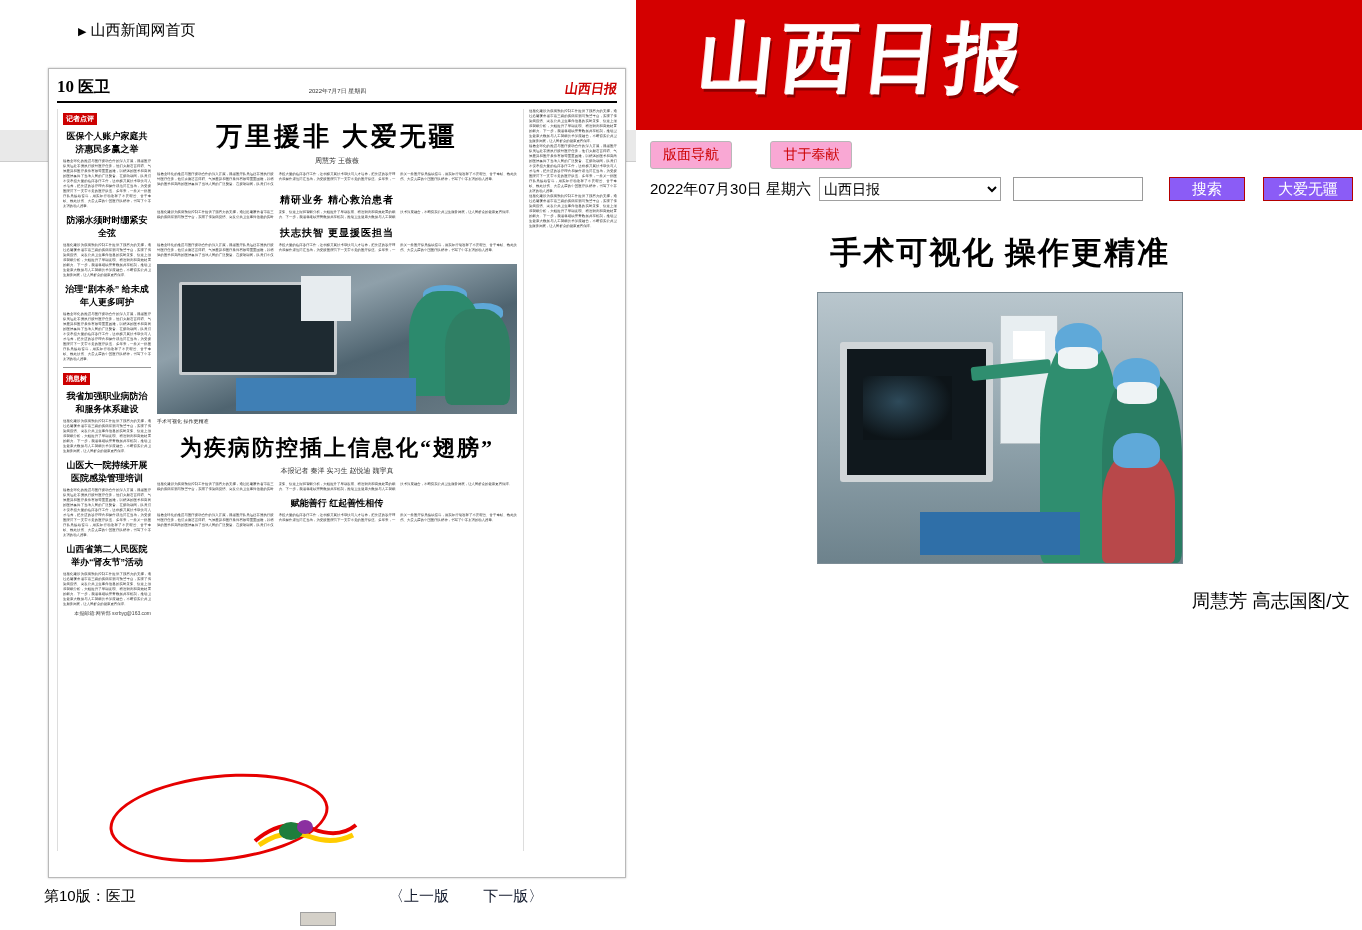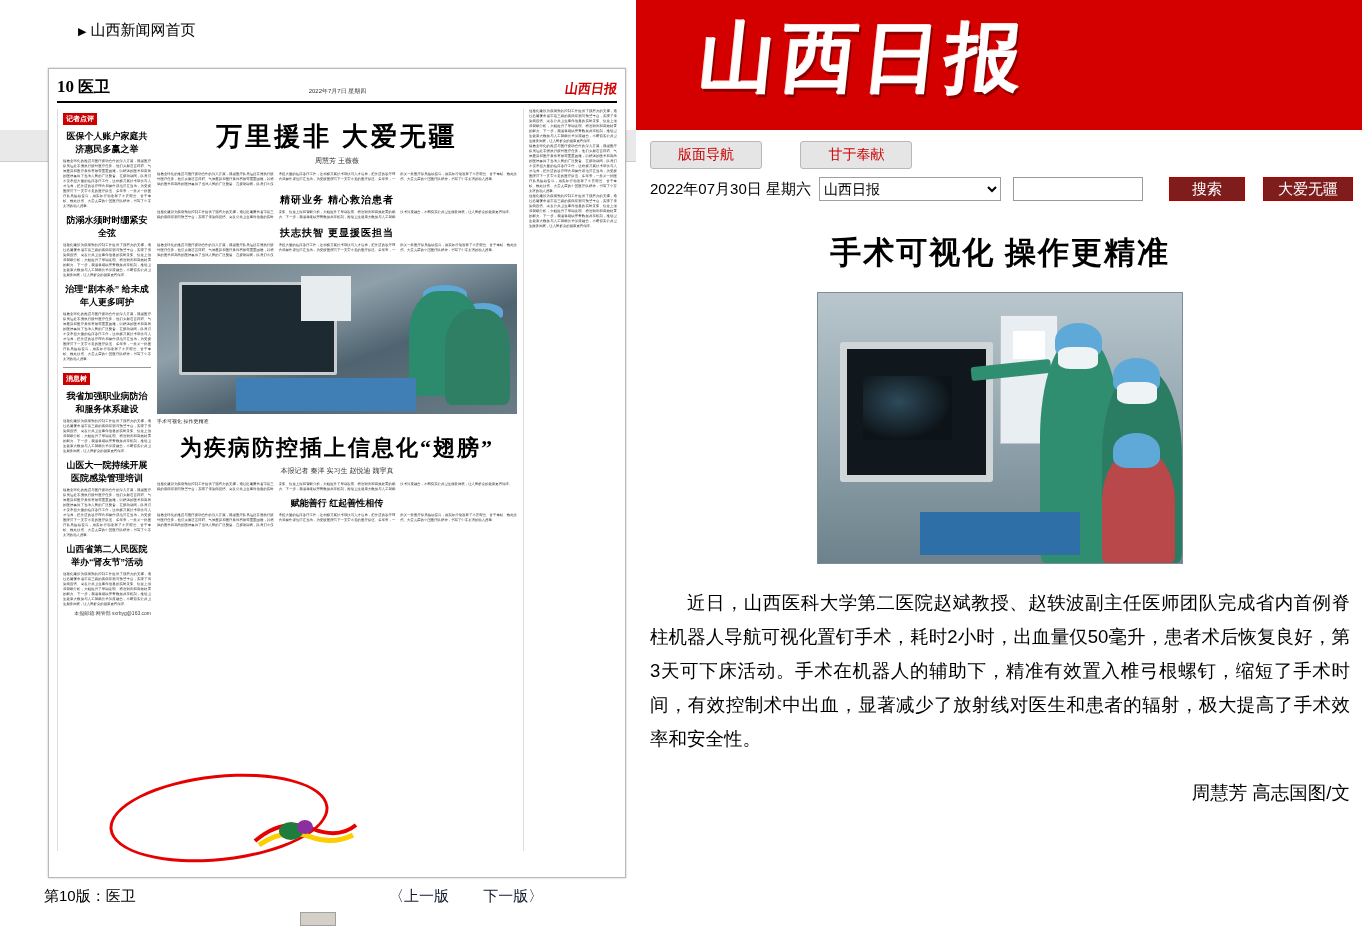--- a/index.html
+++ b/index.html
@@ -51,26 +51,26 @@
   .masthead-strip {
     position: absolute; left: 0; top: 130px; width: 636px; height: 32px;
     background: #e9e9e9;
     border-bottom: 1px solid #ccc;
   }
 
   
   .nav-btns { position: absolute; left: 650px; top: 141px; }
   .nav-btn {
     display: inline-block;
-    background: #e5e5e5;
+    background: #f9a8d4;
     border: 1px solid #b8b8b8;
     border-radius: 3px;
     color: #cc0000;
     font-size: 14px;
-    padding: 4px 27px;
+    padding: 4px 12px;
     margin-right: 34px;
     cursor: pointer;
     white-space: nowrap;
   }
 
   
   .search-row {
     position: absolute; left: 650px; top: 176px;
     display: flex; align-items: center; height: 26px;
   }
@@ -86,21 +86,21 @@
   }
   .search-input {
     width: 130px; height: 24px; margin-left: 12px;
     border: 1px solid #9a9a9a;
     background: #fff;
     font-size: 13px;
     padding: 0 4px;
   }
   .btn-red {
     height: 24px; line-height: 22px;
-    background: #7f1d1d;
+    background: #8b5cf6;
     color: #fff; font-size: 15px;
     border: 1px solid #b50000;
     padding: 0 22px;
     margin-left: 26px;
     cursor: pointer;
     white-space: nowrap;
   }
   .btn-red.adv { padding: 0 14px; margin-left: 18px; }
 
   
@@ -388,17 +388,16 @@
       <div class="gown2"></div>
       <div class="gown3"></div>
       <div class="cap1"></div>
       <div class="cap2"></div>
       <div class="cap3"></div>
       <div class="mask1"></div>
       <div class="mask2"></div>
       <div class="bed"></div>
     </div>
 
-    <div class="art-body">近日，山西医科大学第二医院赵斌教授、赵轶波副主任医师团队完成省内首例脊柱机器人导航可视化置钉手术，耗时2小时，出血量仅50毫升，患者术后恢复良好，第3天可下床活动。手术在机器人的辅助下，精准有效置入椎弓根螺钉，缩短了手术时间，有效控制术中出血，显著减少了放射线对医生和患者的辐射，极大提高了手术效率和安全性。</div>
     <div class="art-sign">周慧芳  高志国图/文</div>
   </div>
 
 </div>
 
 </body></html>

